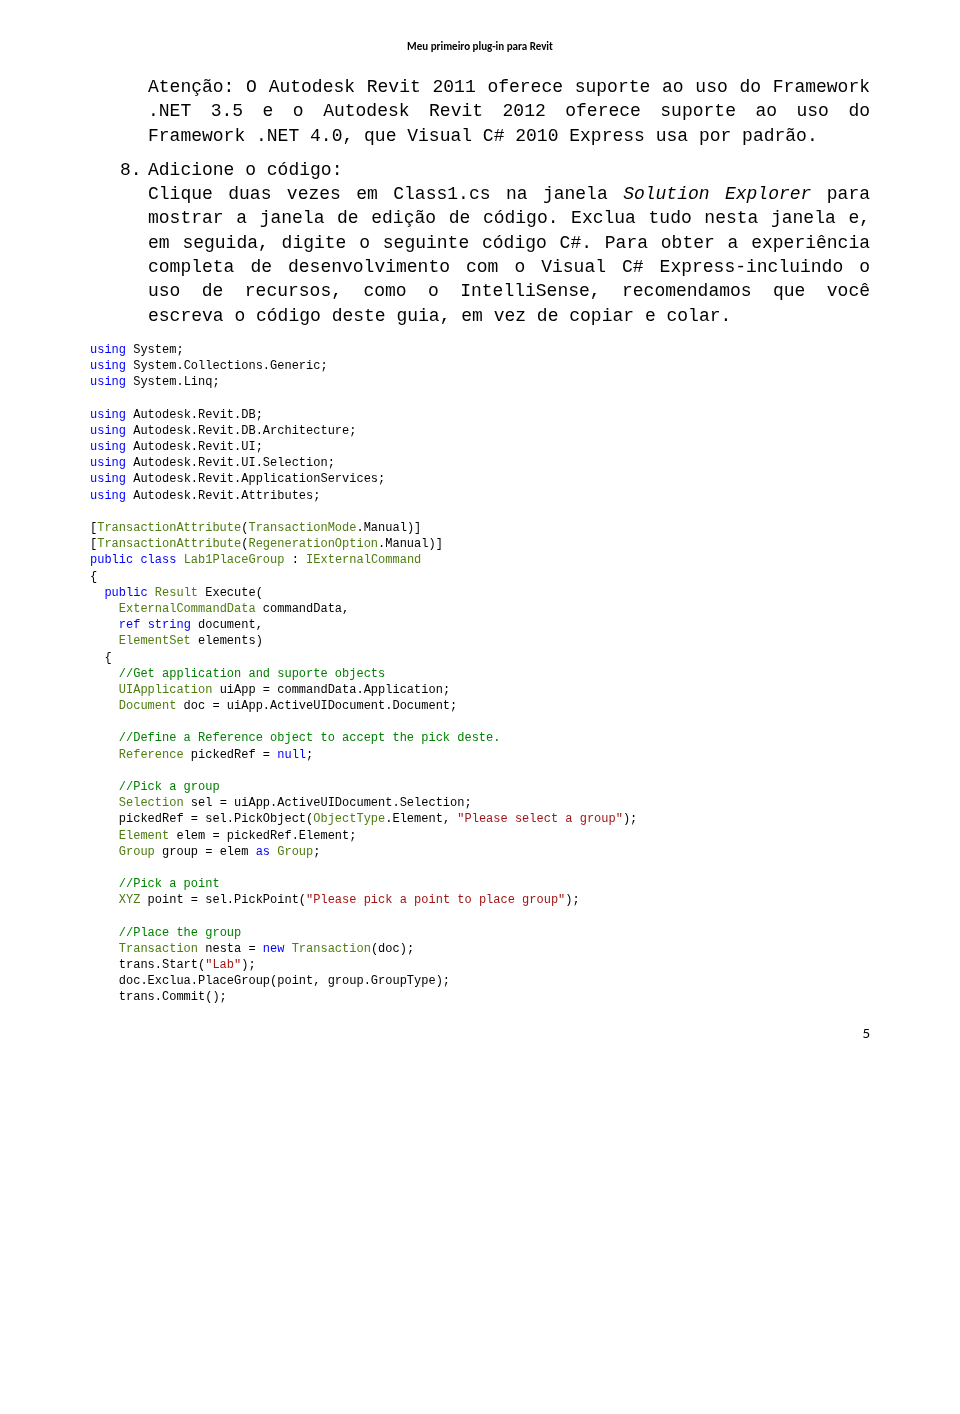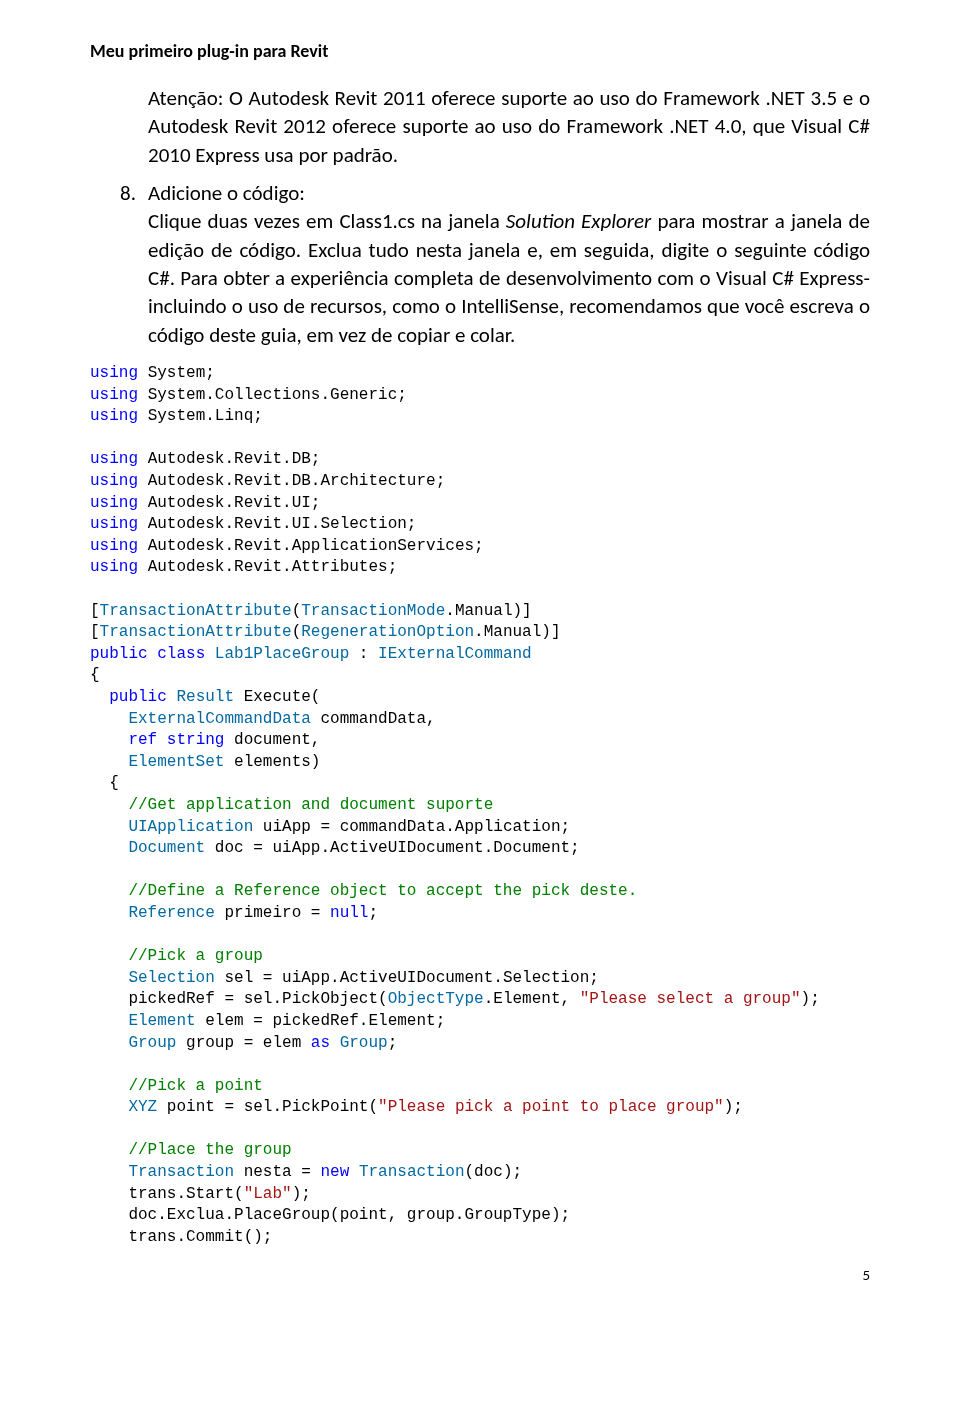--- a/index.html
+++ b/index.html
@@ -9,58 +9,59 @@
     font-family: Calibri, "Segoe UI", Arial, sans-serif;
     width: 960px;
     color: #000;
   }
   .page {
     padding: 40px 90px 30px 90px;
     box-sizing: border-box;
     width: 960px;
   }
   .header {
-    text-align: left;
+    text-align: center;
     font-weight: bold;
-    font-size: 18px;
+    font-size: 11px;
     margin-bottom: 22px;
   }
   .body-text {
-    font-size: 21px;
+    font-size: 18px;
     line-height: 1.35;
     text-align: justify;
+    font-family: Liberation Mono, monospace;
   }
   .numbered-item {
     display: flex;
     margin-left: 30px;
     margin-bottom: 10px;
   }
   .numbered-item .num {
     width: 28px;
     flex-shrink: 0;
   }
   .numbered-item .txt {
     flex: 1;
   }
   .italic {
     font-style: italic;
   }
   pre.code-block {
     font-family: Consolas, "Courier New", monospace;
-    font-size: 16px;
+    font-size: 12px;
     line-height: 1.35;
     white-space: pre;
     margin: 14px 0 0 0;
     background: none;
     border: none;
     padding: 0;
     overflow: visible;
   }
   .kw { color: #0000ff; }
-  .tp { color: #0369a1; }
+  .tp { color: #4d7c0f; }
   .cm { color: #008000; }
   .st { color: #a31515; }
   .page-num {
     text-align: right;
     font-size: 15px;
     margin-top: 18px;
   }
 </style>
 </head>
 <body>
@@ -99,26 +100,26 @@
 
 [<span class="tp">TransactionAttribute</span>(<span class="tp">TransactionMode</span><span>.Manual)]</span>
 [<span class="tp">TransactionAttribute</span>(<span class="tp">RegenerationOption</span><span>.Manual)]</span>
 <span class="kw">public</span> <span class="kw">class</span> <span class="tp">Lab1PlaceGroup</span><span> : </span><span class="tp">IExternalCommand</span>
 {
   <span class="kw">public</span> <span class="tp">Result</span> <span>Execute(</span>
     <span class="tp">ExternalCommandData</span><span> commandData,</span>
     <span class="kw">ref</span> <span class="kw">string</span><span> document,</span>
     <span class="tp">ElementSet</span><span> elements)</span>
   {
-    <span class="cm">//Get application and document suporte</span>
+    <span class="cm">//Get application and suporte objects</span>
     <span class="tp">UIApplication</span><span> uiApp = commandData.Application;</span>
     <span class="tp">Document</span><span> doc = uiApp.ActiveUIDocument.Document;</span>
 
     <span class="cm">//Define a Reference object to accept the pick deste.</span>
-    <span class="tp">Reference</span><span> primeiro = </span><span class="kw">null</span><span>;</span>
+    <span class="tp">Reference</span><span> pickedRef = </span><span class="kw">null</span><span>;</span>
 
     <span class="cm">//Pick a group</span>
     <span class="tp">Selection</span><span> sel = uiApp.ActiveUIDocument.Selection;</span>
 <span>    pickedRef = sel.PickObject(</span><span class="tp">ObjectType</span><span>.Element, </span><span class="st">"Please select a group"</span><span>);</span>
     <span class="tp">Element</span><span> elem = pickedRef.Element;</span>
     <span class="tp">Group</span><span> group = elem </span><span class="kw">as</span><span> </span><span class="tp">Group</span><span>;</span>
 
     <span class="cm">//Pick a point</span>
     <span class="tp">XYZ</span><span> point = sel.PickPoint(</span><span class="st">"Please pick a point to place group"</span><span>);</span>
 

